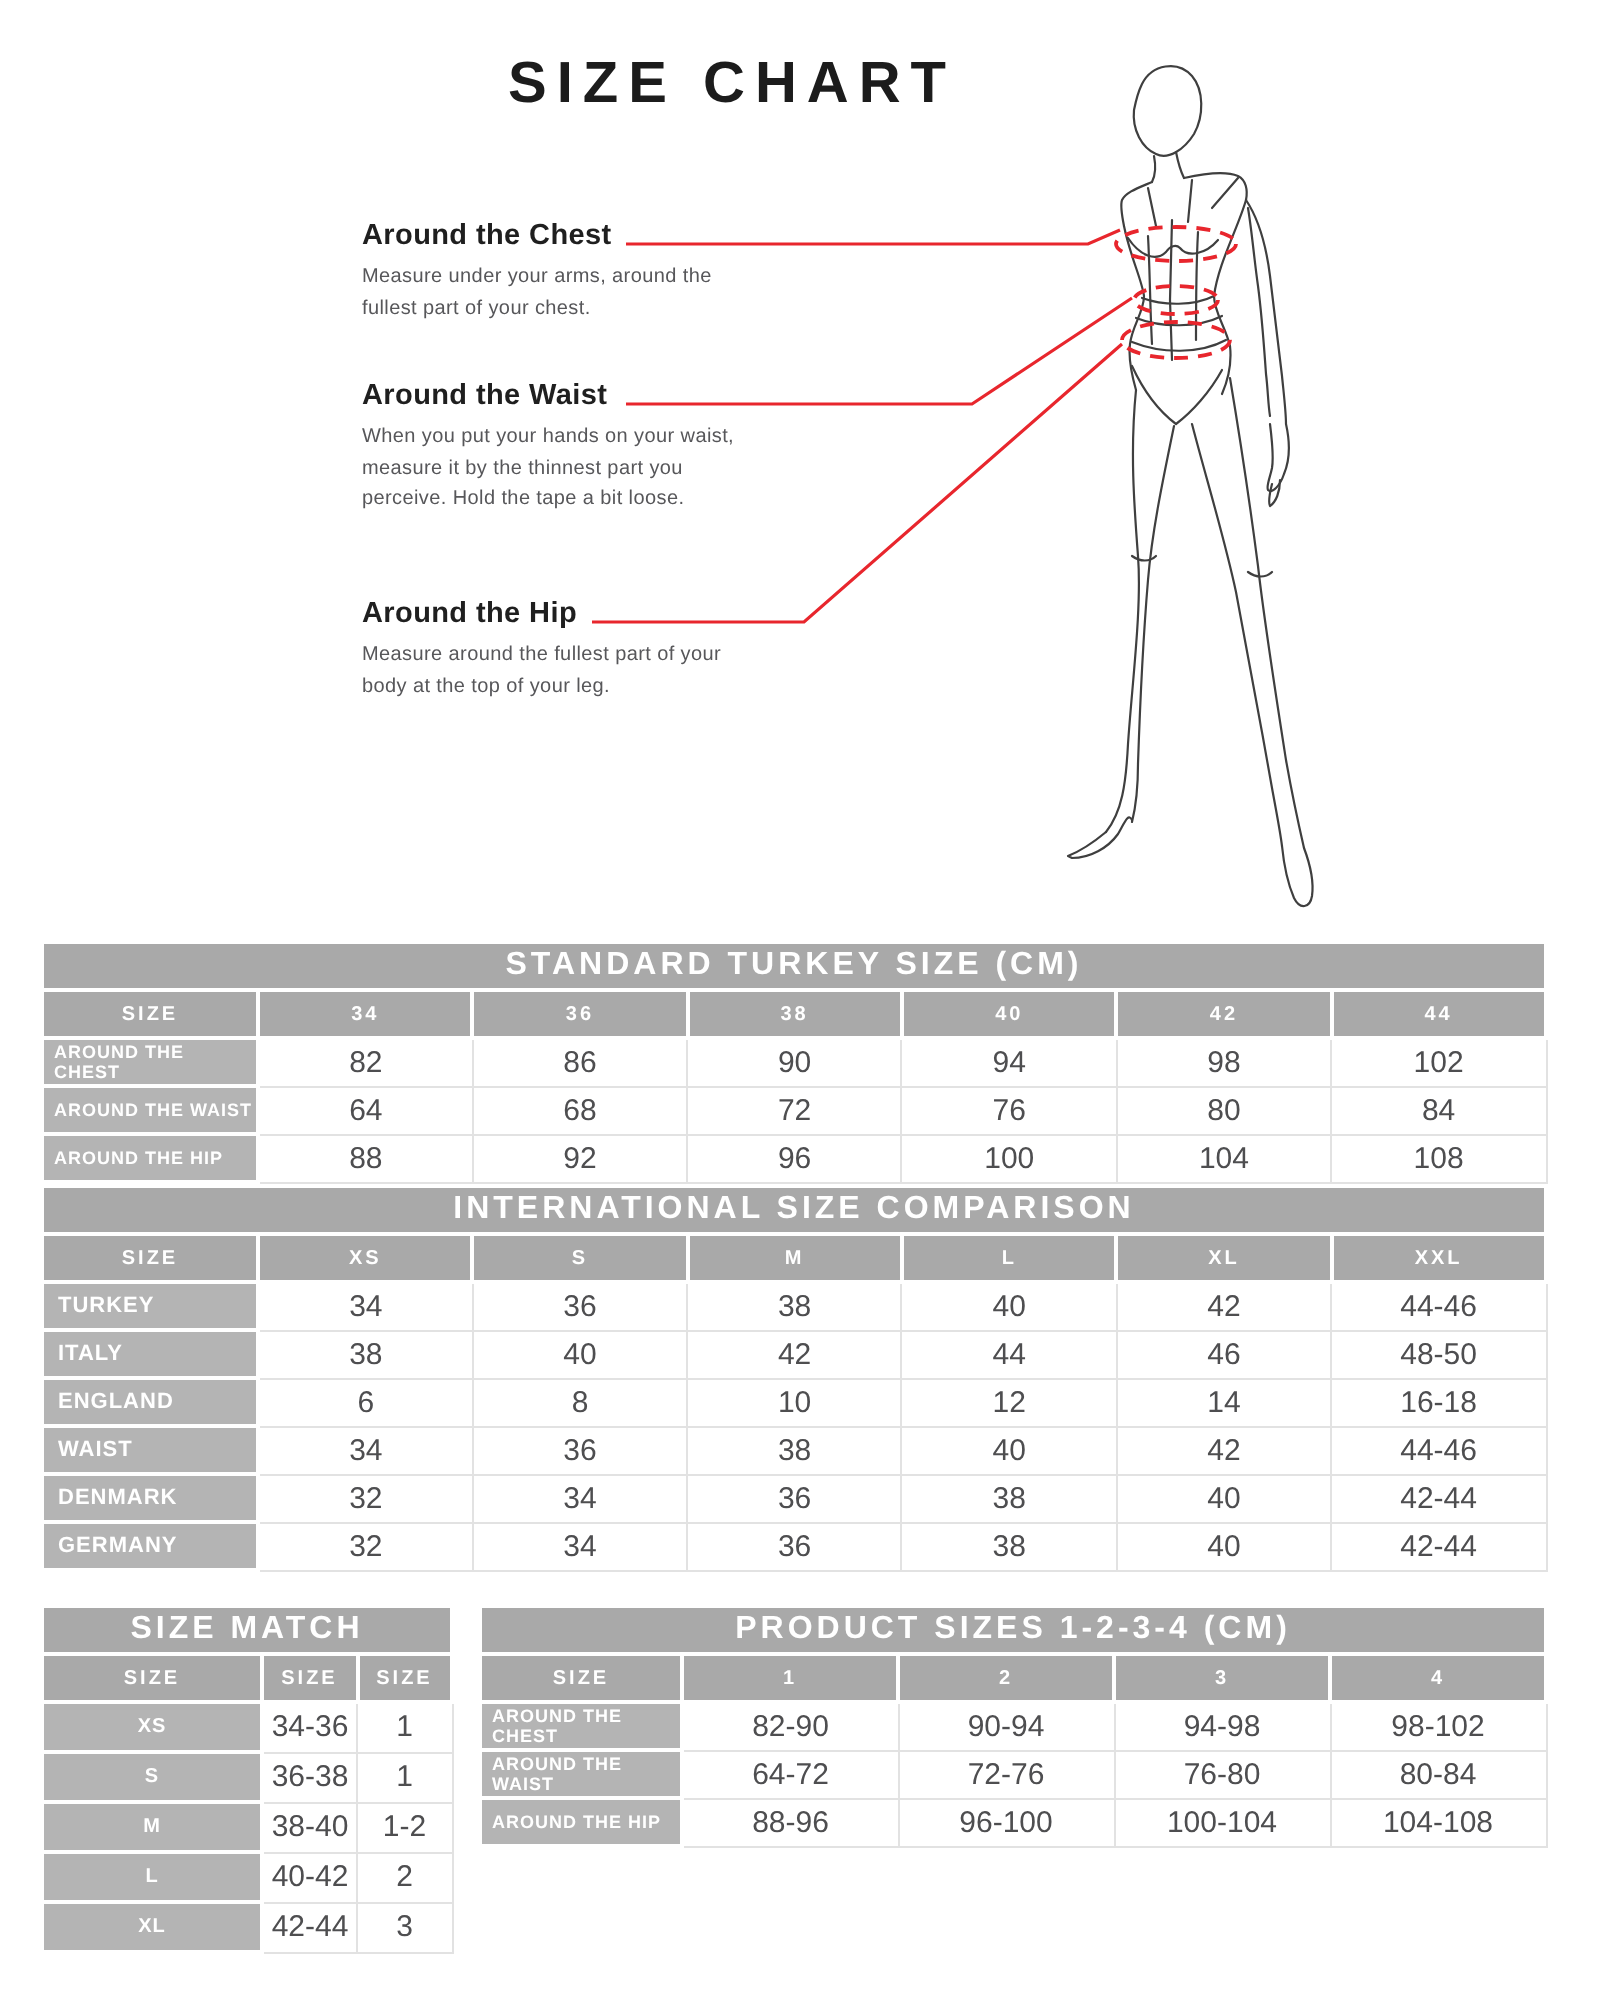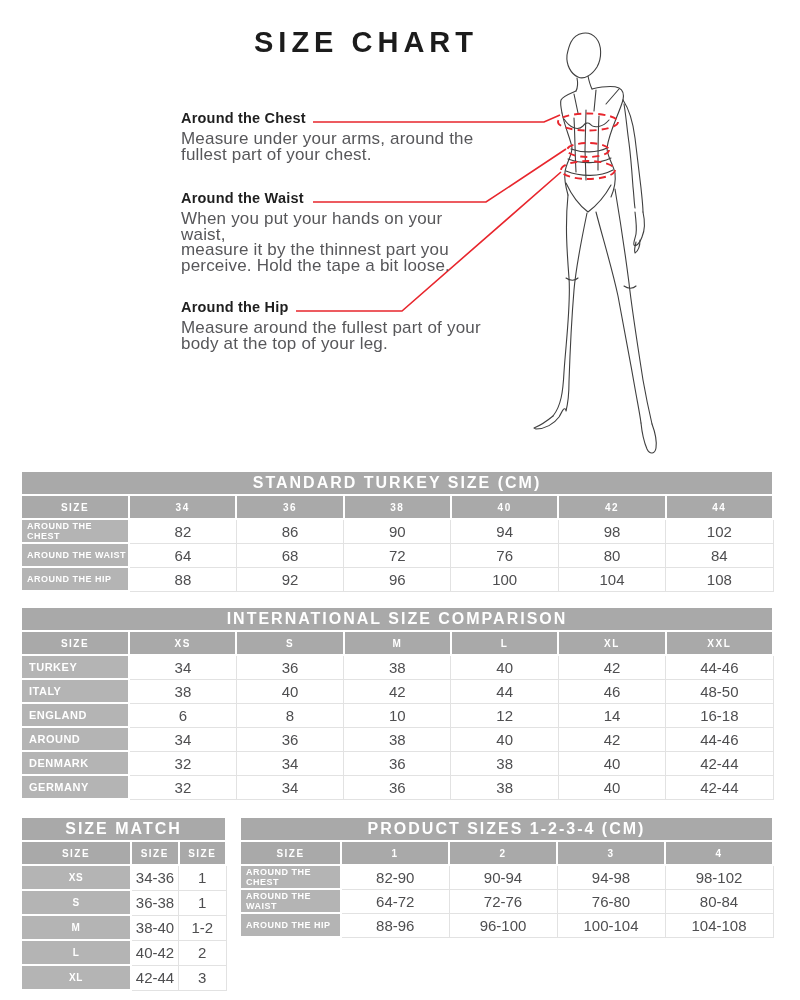--- a/index.html
+++ b/index.html
@@ -9,30 +9,30 @@
   .top{position:absolute;left:0;top:0;width:800px;height:465px}
   .page-title{position:absolute;top:26px;left:0;width:732px;margin:0;text-align:center;
     font-size:29px;font-weight:700;letter-spacing:5px;color:#1c1c1c}
   svg.fig{position:absolute;left:0;top:0;width:800px;height:465px}
   .fig path,.fig line{fill:none;stroke:#3f3f3f;stroke-width:1.1;stroke-linecap:round;stroke-linejoin:round}
   .fig .accent{fill:none;stroke:#e8262d;stroke-width:1.6}
   .fig ellipse.accent{stroke-width:1.9;stroke-dasharray:7 5}
 
   .ann{position:absolute;width:300px}
   .ann .lbl{font-size:14.5px;font-weight:700;color:#1f1f1f;letter-spacing:.2px;margin-bottom:5px}
-  .ann .txt{font-size:17px;color:#57575a;line-height:15.5px;letter-spacing:.2px;white-space:pre-line}
+  .ann .txt{font-size:10px;color:#57575a;line-height:15.5px;letter-spacing:.2px;white-space:pre-line}
   #ann-chest{left:181px;top:110px}
   #ann-waist{left:181px;top:190px}
   #ann-hip{left:181px;top:299px}
 
   
   .tables{position:absolute;left:20px;top:470px;width:754px}
   table{border-collapse:collapse;table-layout:fixed}
   .t-standard,.t-intl{width:754px}
-  .t-intl{margin-top:14px}
+  .t-intl{margin-top:0}
   .bottom-row{display:flex;gap:12px;margin-top:16px}
   .t-match{width:207px;flex:none;align-self:flex-start}
   .t-product{width:535px;flex:none;align-self:flex-start}
 
   td{height:20px;vertical-align:middle;text-align:center}
   .title-cell{background:#a9a9a9;color:#fff;font-weight:700;font-size:16px;letter-spacing:2px;border:2px solid #fff}
   .head-cell{background:#a9a9a9;color:#fff;font-weight:700;font-size:10px;letter-spacing:1.5px;border:2px solid #fff}
   .label-cell{background:#b4b4b4;color:#fff;font-weight:700;font-size:9px;letter-spacing:.5px;border:2px solid #fff}
   .value-cell{background:#fff;color:#4e4e50;font-size:15px;border:1px solid #e2e2e2}
 
@@ -219,21 +219,21 @@
         <tr>
           <td class="label-cell">ENGLAND</td>
           <td class="value-cell">6</td>
           <td class="value-cell">8</td>
           <td class="value-cell">10</td>
           <td class="value-cell">12</td>
           <td class="value-cell">14</td>
           <td class="value-cell">16-18</td>
         </tr>
         <tr>
-          <td class="label-cell">AROUND</td>
+          <td class="label-cell">WAIST</td>
           <td class="value-cell">34</td>
           <td class="value-cell">36</td>
           <td class="value-cell">38</td>
           <td class="value-cell">40</td>
           <td class="value-cell">42</td>
           <td class="value-cell">44-46</td>
         </tr>
         <tr>
           <td class="label-cell">DENMARK</td>
           <td class="value-cell">32</td>

